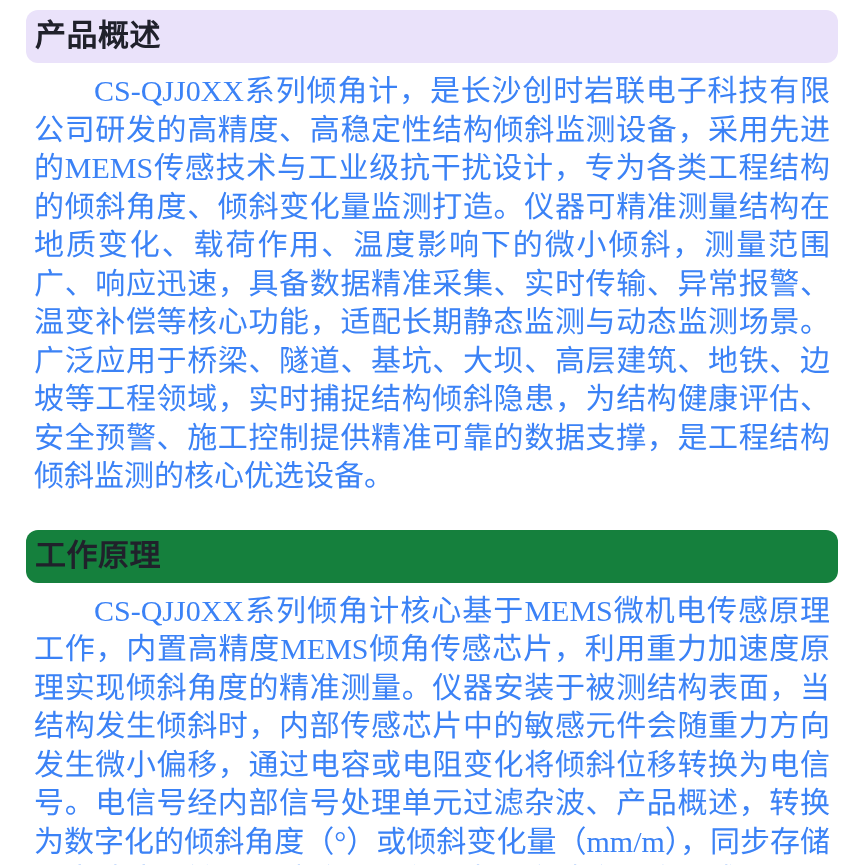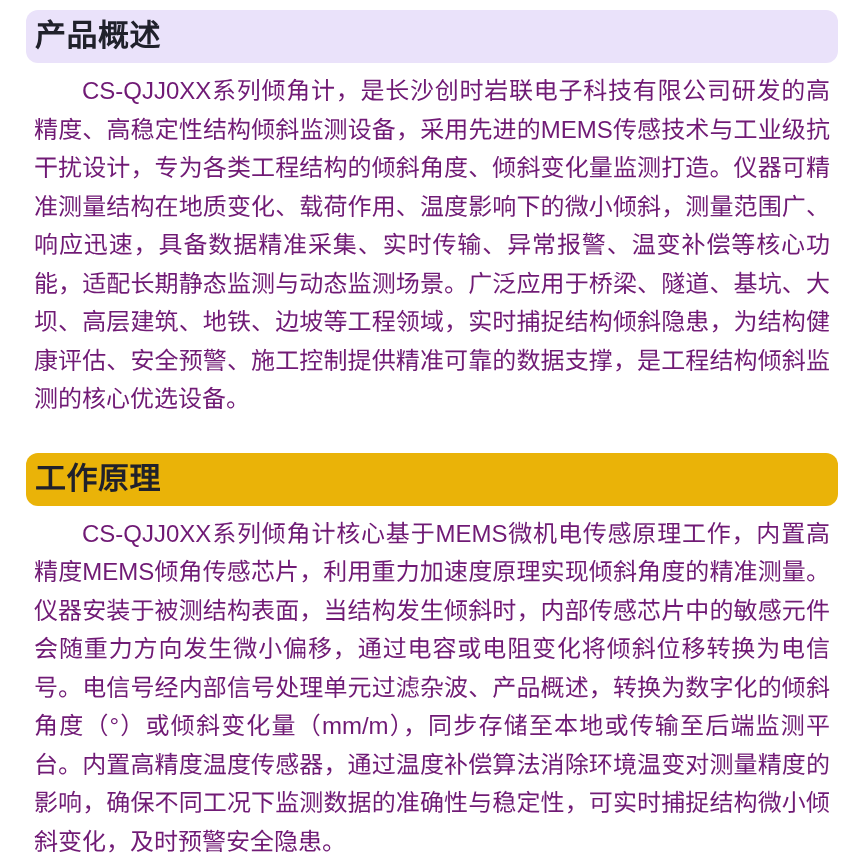--- a/index.html
+++ b/index.html
@@ -11,54 +11,55 @@
     width: 850px;
     height: 865px;
     overflow: hidden;
     font-family: "Liberation Sans", "DejaVu Sans", sans-serif;
   }
   .doc {
     box-sizing: border-box;
     width: 850px;
     height: 865px;
     padding: 10px 20px 0 34px;
+    font-family: Liberation Serif, serif;
   }
   .sec {
     margin: 0;
   }
   .sec-heading {
     box-sizing: border-box;
     margin: 0 -8px 9px -8px;
     padding: 8px 12px 9px 9px;
     border-radius: 12px;
     font-size: 31px;
     line-height: 36px;
     font-weight: 700;
     color: #20212b;
     letter-spacing: 0.5px;
   }
   .sec-body {
     margin: 0 0 34px 0;
-    font-size: 24px;
+    font-size: 30px;
     line-height: 38.5px;
-    color: #701a75;
+    color: #3b82f6;
     text-align: justify;
     text-justify: inter-ideograph;
     text-indent: 2em;
     word-break: break-all;
   }
 </style>
 </head>
 <body>
 
 <div class="doc">
 
   <section class="sec">
     <h2 class="sec-heading" style="background-color: rgb(234, 226, 250);">产品概述</h2>
     <p class="sec-body">CS-QJJ0XX系列倾角计，是长沙创时岩联电子科技有限公司研发的高精度、高稳定性结构倾斜监测设备，采用先进的MEMS传感技术与工业级抗干扰设计，专为各类工程结构的倾斜角度、倾斜变化量监测打造。仪器可精准测量结构在地质变化、载荷作用、温度影响下的微小倾斜，测量范围广、响应迅速，具备数据精准采集、实时传输、异常报警、温变补偿等核心功能，适配长期静态监测与动态监测场景。广泛应用于桥梁、隧道、基坑、大坝、高层建筑、地铁、边坡等工程领域，实时捕捉结构倾斜隐患，为结构健康评估、安全预警、施工控制提供精准可靠的数据支撑，是工程结构倾斜监测的核心优选设备。</p>
   </section>
 
   <section class="sec">
-    <h2 class="sec-heading" style="background-color: #eab308;">工作原理</h2>
+    <h2 class="sec-heading" style="background-color: #15803d;">工作原理</h2>
     <p class="sec-body">CS-QJJ0XX系列倾角计核心基于MEMS微机电传感原理工作，内置高精度MEMS倾角传感芯片，利用重力加速度原理实现倾斜角度的精准测量。仪器安装于被测结构表面，当结构发生倾斜时，内部传感芯片中的敏感元件会随重力方向发生微小偏移，通过电容或电阻变化将倾斜位移转换为电信号。电信号经内部信号处理单元过滤杂波、产品概述，转换为数字化的倾斜角度（°）或倾斜变化量（mm/m），同步存储至本地或传输至后端监测平台。内置高精度温度传感器，通过温度补偿算法消除环境温变对测量精度的影响，确保不同工况下监测数据的准确性与稳定性，可实时捕捉结构微小倾斜变化，及时预警安全隐患。</p>
   </section>
 
 </div>
 
 </body></html>

